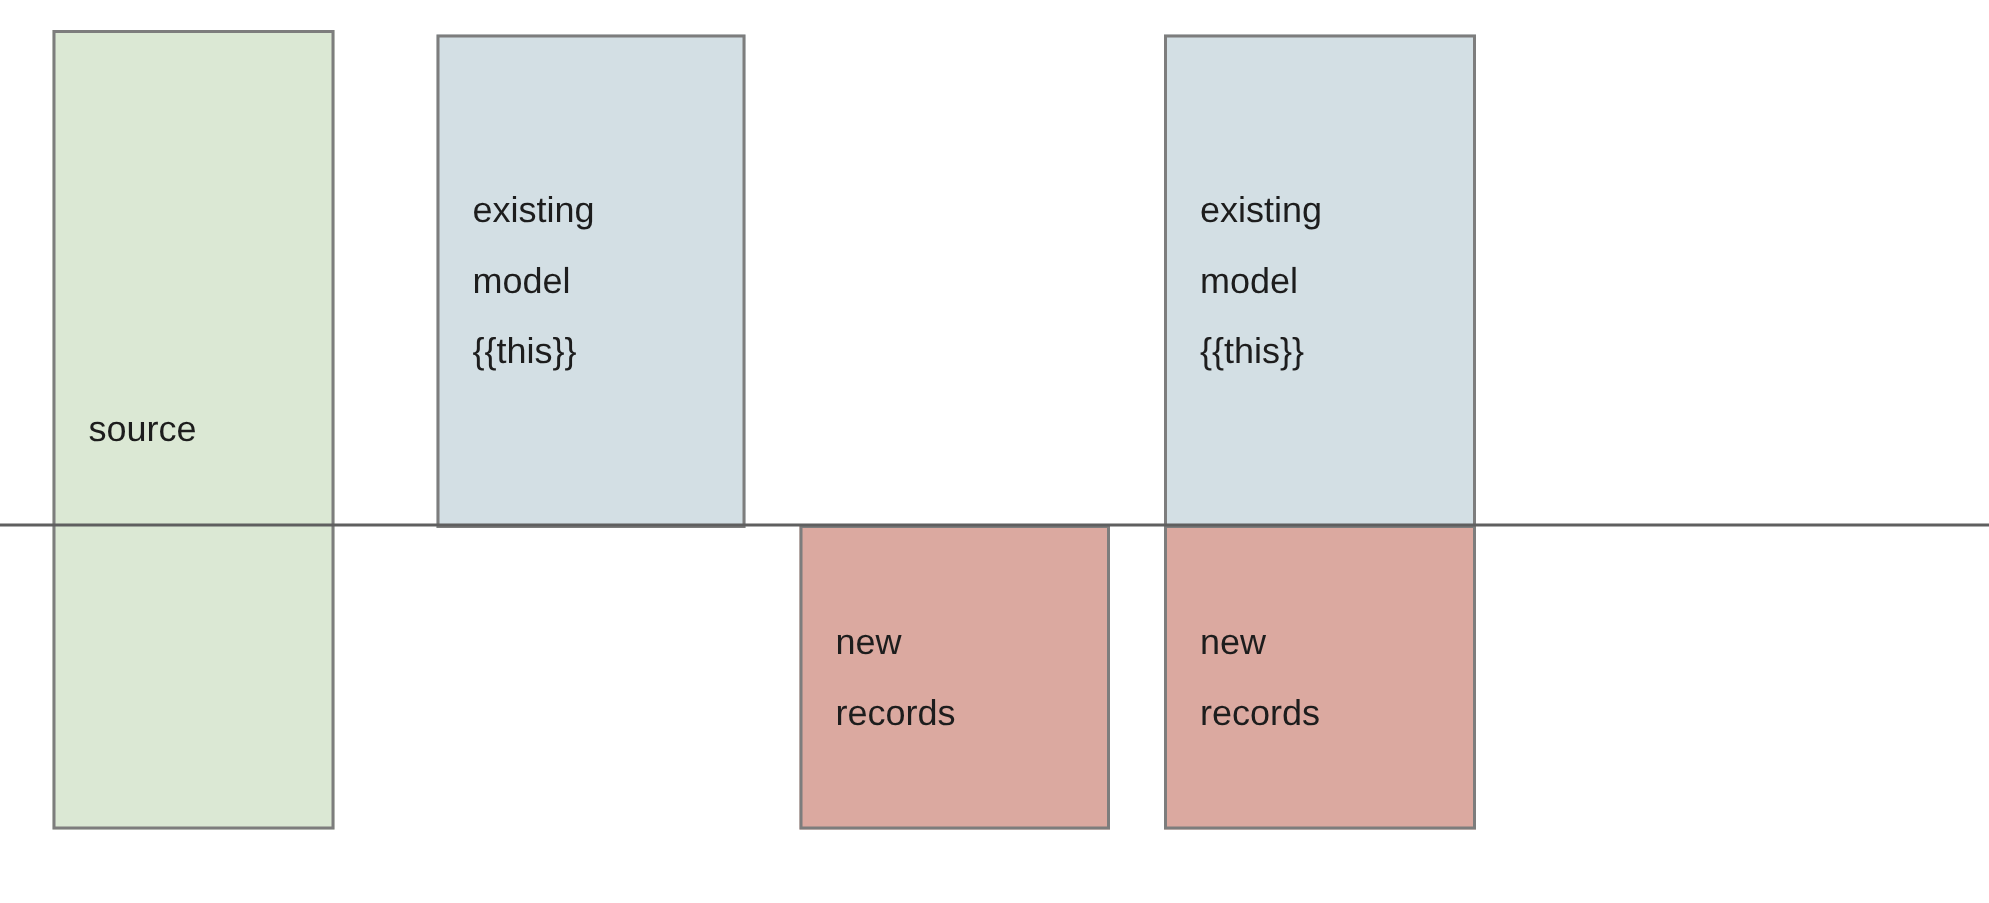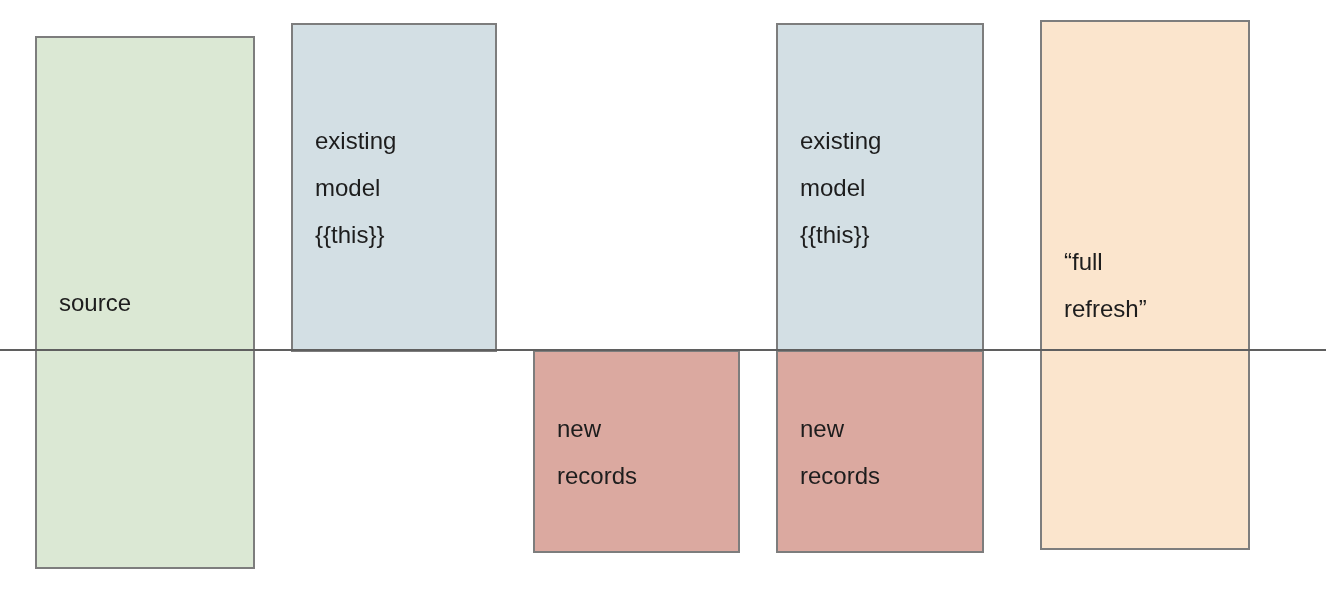--- a/index.html
+++ b/index.html
@@ -37,21 +37,21 @@
   }
   .divider {
     position: absolute;
     left: 0;
     top: 349px;
     width: 1326px;
     height: 0;
     border-top: 2px solid #5f5f5f;
     z-index: 10;
   }
-  #box-source          { left: 35px;   top: 36px;  width: 220px; height: 533px; }
+  #box-source          { left: 35px;   top: 20px;  width: 188px; height: 533px; }
   #box-existing-left   { left: 291px;  top: 23px;  width: 206px; height: 329px; }
   #box-new-left        { left: 533px;  top: 350px; width: 207px; height: 203px; }
   #box-existing-right  { left: 776px;  top: 23px;  width: 208px; height: 329px; }
   #box-new-right       { left: 776px;  top: 350px; width: 208px; height: 203px; }
   #box-full-refresh    { left: 1040px; top: 20px;  width: 210px; height: 530px; }
 </style>
 </head>
 <body>
 
 <div class="canvas">
@@ -75,20 +75,16 @@
     <span class="label" style="color: rgb(29, 29, 29);">existing
 model
 {{this}}</span>
   </div>
 
   <div id="box-new-right" class="box" style="background-color: rgb(219, 169, 160); border-color: rgb(125, 125, 125);">
     <span class="label" style="color: rgb(29, 29, 29);">new
 records</span>
   </div>
 
-  <div id="box-full-refresh" class="box" style="background-color: rgb(251, 229, 205); border-color: rgb(125, 125, 125);">
-    <span class="label" style="color: rgb(29, 29, 29);">“full
-refresh”</span>
-  </div>
 
   <div class="divider" style="border-color: rgb(95, 95, 95);"></div>
 
 </div>
 
 </body></html>

